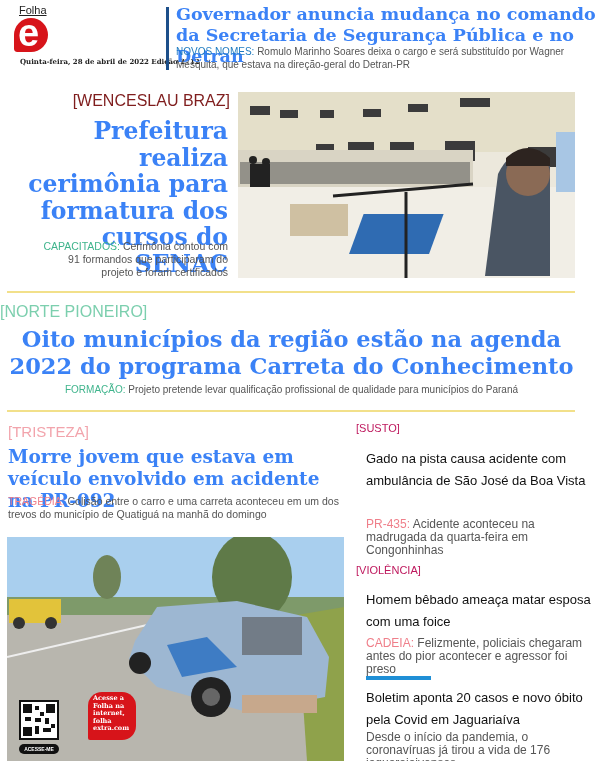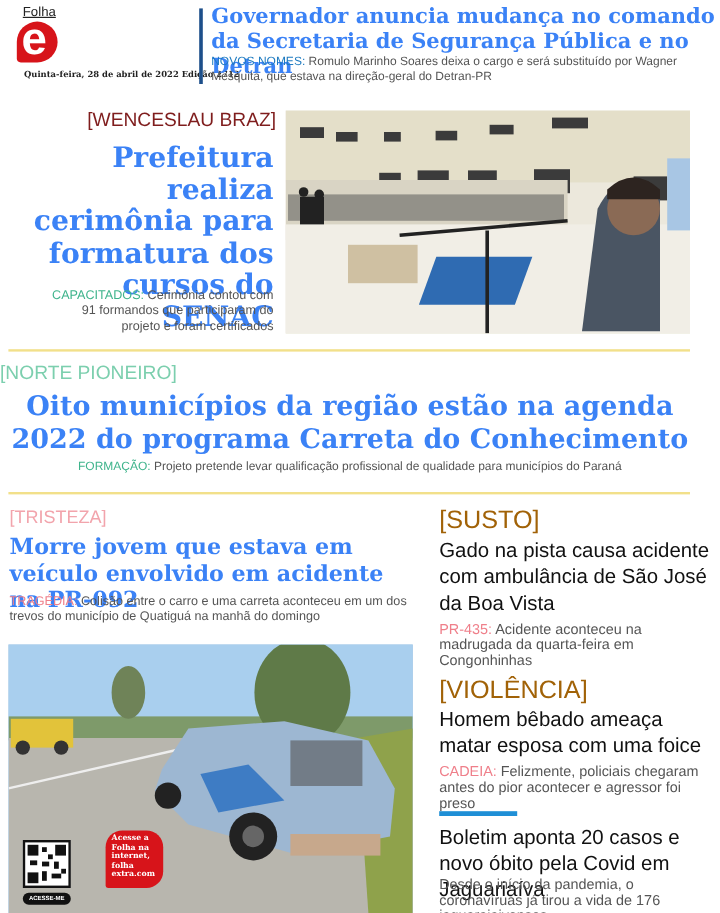--- a/index.html
+++ b/index.html
@@ -38,22 +38,22 @@
 #s3-head{left:0;top:326px;width:583px;text-align:center;font-size:22.5px;line-height:27px;}
 #s3-deck{left:0;top:384px;width:583px;text-align:center;font-size:10px;color:#555;}
 
 
 #s4-tag{left:8px;top:423px;font-size:15px;color:#f2a4ac;}
 #s4-head{left:8px;top:446px;width:340px;font-size:18.5px;line-height:22px;}
 #s4-deck{left:8px;top:495px;width:335px;font-size:10.5px;line-height:13px;color:#555;}
 #s4-photo{left:7px;top:537px;width:337px;height:224px;overflow:hidden;background:#9fc6e6;}
 
 
-.rc-tag{left:366px;font-size:21px;color:#a16207;}
-.rc-head{left:366px;width:230px;font-size:17px;line-height:22px;color:#111;font-family:"Liberation Sans",sans-serif;}
+.rc-tag{left:356px;font-size:11px;color:#be185d;}
+.rc-head{left:366px;width:230px;font-size:13px;line-height:22px;color:#111;font-family:"Liberation Sans",sans-serif;}
 .rc-deck{left:366px;width:230px;font-size:12px;line-height:13px;color:#555;}
 #r1-tag{top:422px;}
 #r1-head{top:448px;}
 #r1-deck{top:518px;}
 #r2-tag{top:564px;}
 #r2-head{top:589px;}
 #r2-deck{top:637px;}
 #r3-bar{left:366px;top:676px;width:65px;height:4px;background:#1f8fd6;}
 #r3-head{top:687px;}
 #r3-deck{top:731px;}

